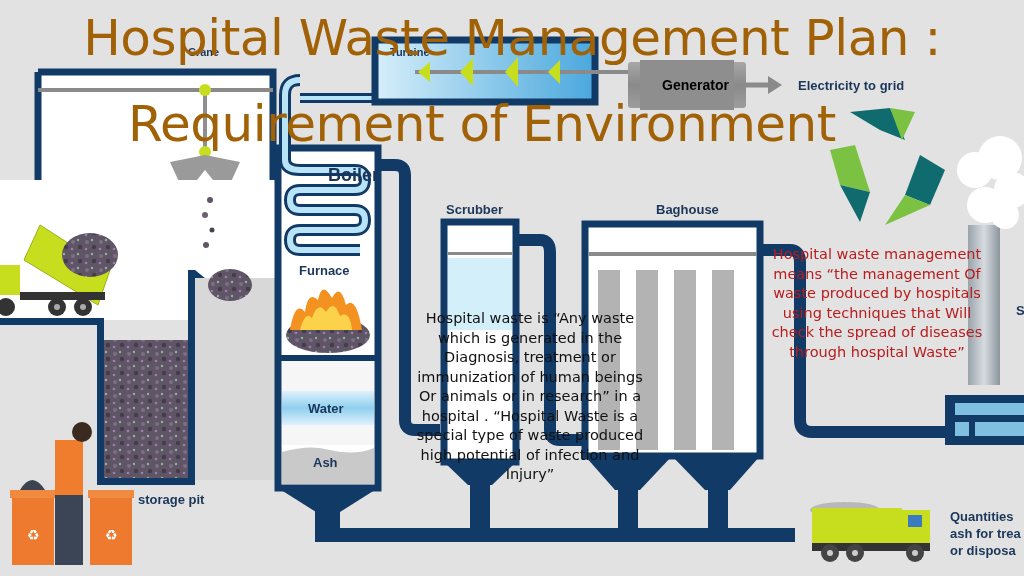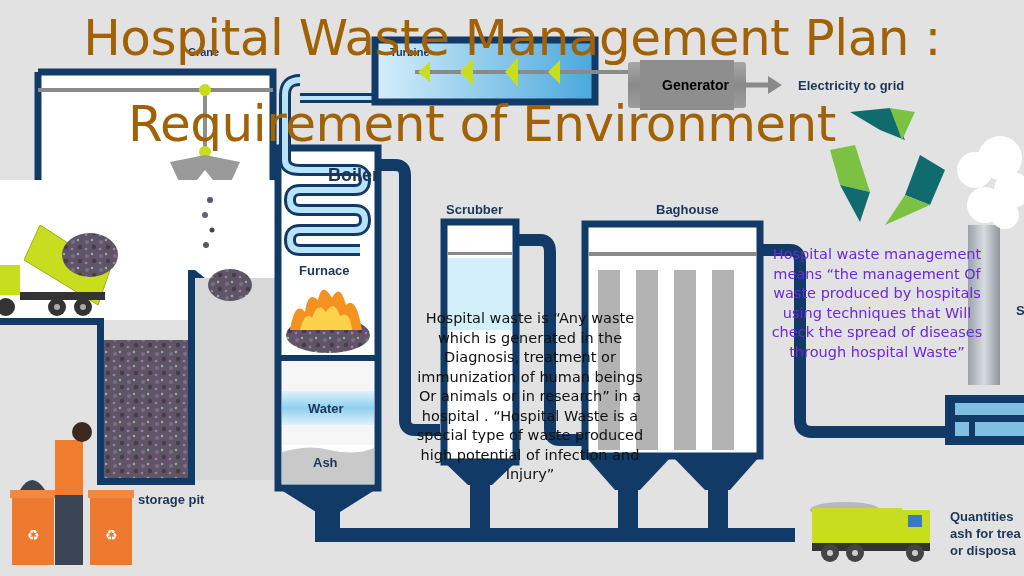--- a/index.html
+++ b/index.html
@@ -216,20 +216,20 @@
   <div>which is generated in the</div>
   <div>Diagnosis, treatment or</div>
   <div>immunization of human beings</div>
   <div>Or animals or in research” in a</div>
   <div>hospital . “Hospital Waste is a</div>
   <div>special type of waste produced</div>
   <div>high potential of infection and</div>
   <div>Injury”</div>
 </div>
 
-<div class="para" style="left:730px;top:245px;width:294px;color:#6d28d9;">
+<div class="para" style="left:730px;top:245px;width:294px;color:#b91c1c;">
   <div>Hospital waste management</div>
   <div>means “the management Of</div>
   <div>waste produced by hospitals</div>
   <div>using techniques that Will</div>
   <div>check the spread of diseases</div>
   <div>through hospital Waste”</div>
 </div>
 
 </body></html>

